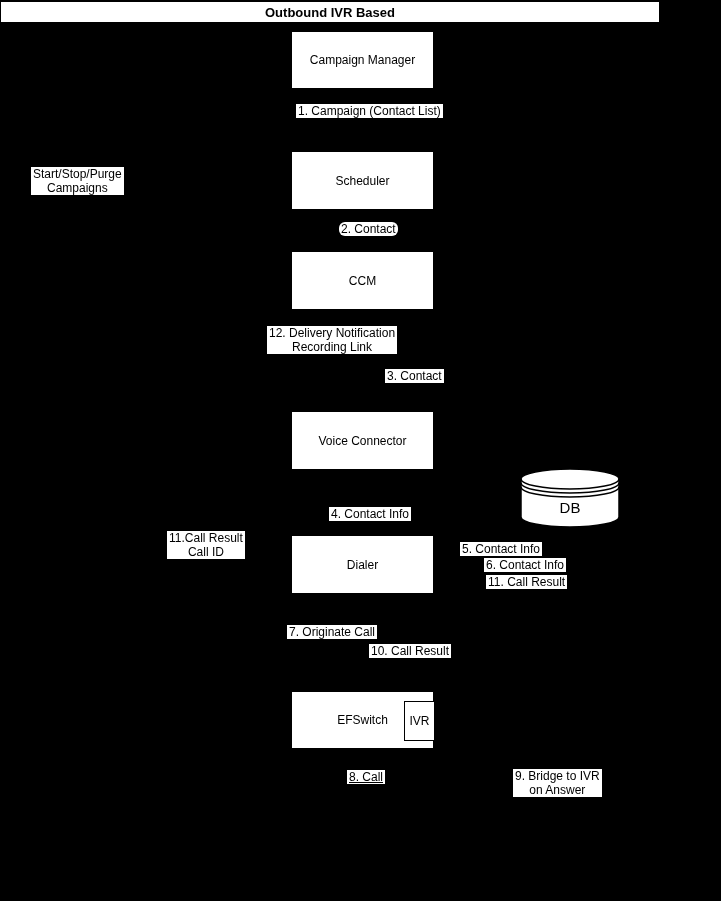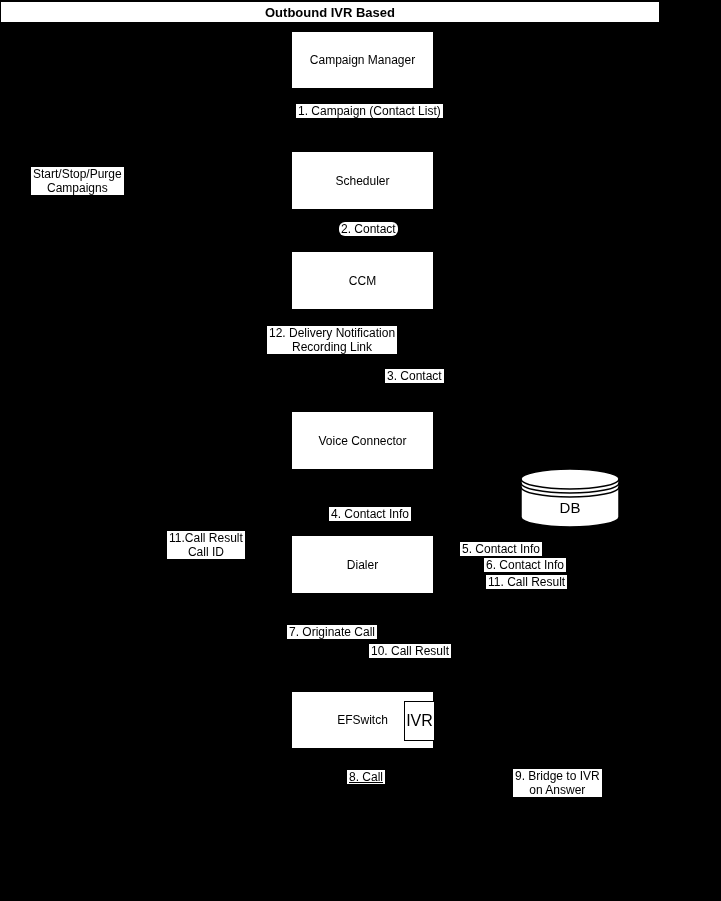--- a/index.html
+++ b/index.html
@@ -15,21 +15,21 @@
   }
   .node {
     position:absolute; background:#ffffff; border:1px solid #000000;
     box-sizing:border-box; display:flex; align-items:center; justify-content:center;
     text-align:center; font-size:12px; color:#000000;
   }
   .subnode {
     position:absolute; left:112px; top:9px; width:31px; height:40px;
     background:#ffffff; border:1px solid #000000; box-sizing:border-box;
     display:flex; align-items:center; justify-content:center;
-    font-size:16px; color:#000000;
+    font-size:12px; color:#000000;
   }
   .chip {
     position:absolute; background:#ffffff; color:#000000;
     font-size:12px; line-height:14px; padding:0 2px;
     white-space:pre-line; text-align:center;
   }
   .datastore { position:absolute; left:520px; top:468px; width:100px; height:60px; }
   .datastore svg { position:absolute; left:0; top:0; }
   .db-label {
     position:absolute; left:0; right:0; top:31px; text-align:center;

